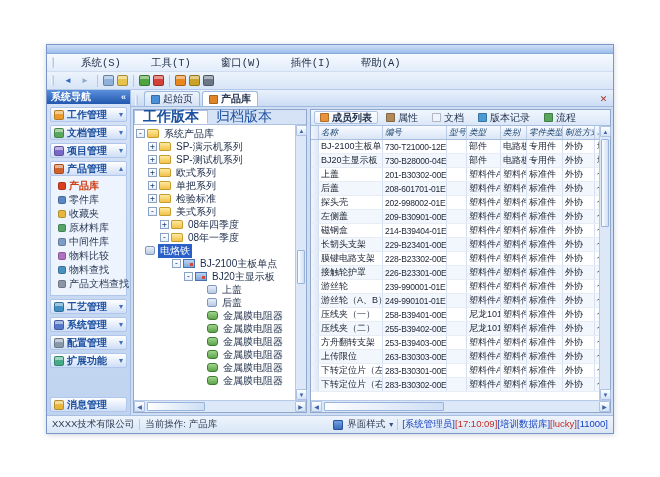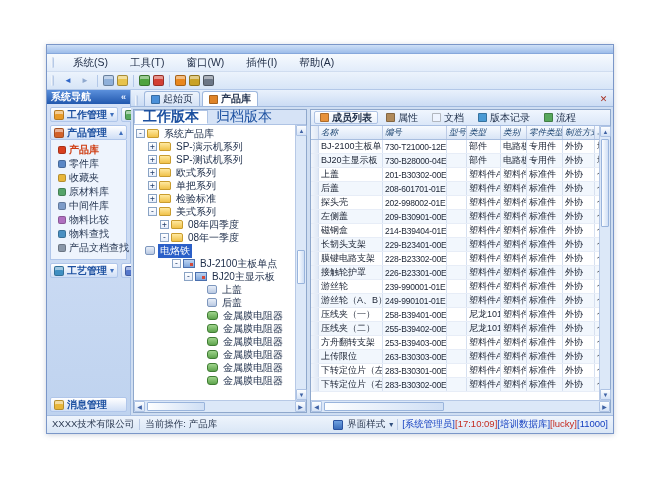--- a/index.html
+++ b/index.html
@@ -7,23 +7,23 @@
               font-family:"Liberation Sans","DejaVu Sans",sans-serif; }
   .stage { position:relative; width:660px; height:477px; }
 
   .window { position:absolute; left:46px; top:44px; width:568px; height:390px;
             background:#dfe9f8; border:1px solid #7a96c8; display:flex; flex-direction:column;
             box-shadow:0 1px 5px rgba(60,80,120,.25); }
 
   .titlebar { height:9px; flex:none; background:linear-gradient(#cfe0f7,#9dbdea);
               border-bottom:1px solid #86a8dc; border-radius:2px 2px 0 0; }
 
-  .menubar { height:18px; flex:none; display:flex; align-items:center; gap:8px;
+  .menubar { height:18px; flex:none; display:flex; align-items:center; gap:16px;
              background:linear-gradient(#f6fafe,#e2ecfa); border-bottom:1px solid #d0ddf0;
-             font-size:10.5px; color:#1e2c46; padding-left:3px; }
+             font-size:10.5px; color:#1e2c46; padding-left:3px;font-family:Liberation Mono, monospace; }
   .menu-item { padding:2px 7px; cursor:default; }
   .grip { width:3px; height:11px; flex:none; margin:0 4px 0 1px; border-radius:2px;
           background:linear-gradient(90deg,#ffffff,#a8bfe2); }
 
   .toolbar { height:18px; flex:none; display:flex; align-items:center; gap:3px;
              background:linear-gradient(#ecf3fc,#d7e5f7); border-bottom:1px solid #b3c8e8;
              padding-left:3px; }
   .tbtn { width:14px; height:13px; display:flex; align-items:center; justify-content:center;
           font-size:8px; border-radius:2px; }
   .blk { width:11px; height:11px; border:1px solid rgba(0,0,0,.28); border-radius:2px;
@@ -33,21 +33,21 @@
   .content { flex:1; display:flex; min-height:0; }
 
   
   .sidebar { width:84px; flex:none; display:flex; flex-direction:column;
              background:linear-gradient(#d6e2f7,#bfd3ef); border-right:1px solid #a3bce2; }
   .nav-header { height:14px; flex:none; display:flex; align-items:center;
                 background:linear-gradient(#5b90dc,#2258ae); color:#fff; font-size:10px;
                 font-weight:bold; padding:0 4px; }
   .nav-chev { margin-left:auto; font-size:9px; color:#e8f0ff; }
   .acc-area { flex:1; display:flex; flex-direction:column; gap:3px; padding:3px; min-height:0; }
-  .acc-list { display:flex; flex-direction:row; gap:3px; }
+  .acc-list { display:flex; flex-direction:column; gap:3px; }
   .acc-header { height:15px; flex:none; display:flex; align-items:center; gap:3px;
                 background:linear-gradient(#ffffff,#cfdef6); border:1px solid #b0c6ea;
                 border-radius:2px; padding:0 3px; color:#1b4fa0; font-size:10px; font-weight:bold; }
   .acc-ic { width:10px; height:10px; flex:none; border:1px solid rgba(0,0,0,.22);
             border-radius:2px; box-shadow:inset 0 3px rgba(255,255,255,.5); }
   .acc-lbl { white-space:nowrap; overflow:hidden; }
   .acc-arrow { margin-left:auto; font-size:8px; color:#3f6fbd; }
   .product-body { background:#eef4fd; border:1px solid #b0c6ea; border-top:none;
                   padding:3px 0 4px 3px; display:flex; flex-direction:column; margin-top:-3px; }
   .nav-item { height:14px; display:flex; align-items:center; gap:3px; padding-left:4px;

